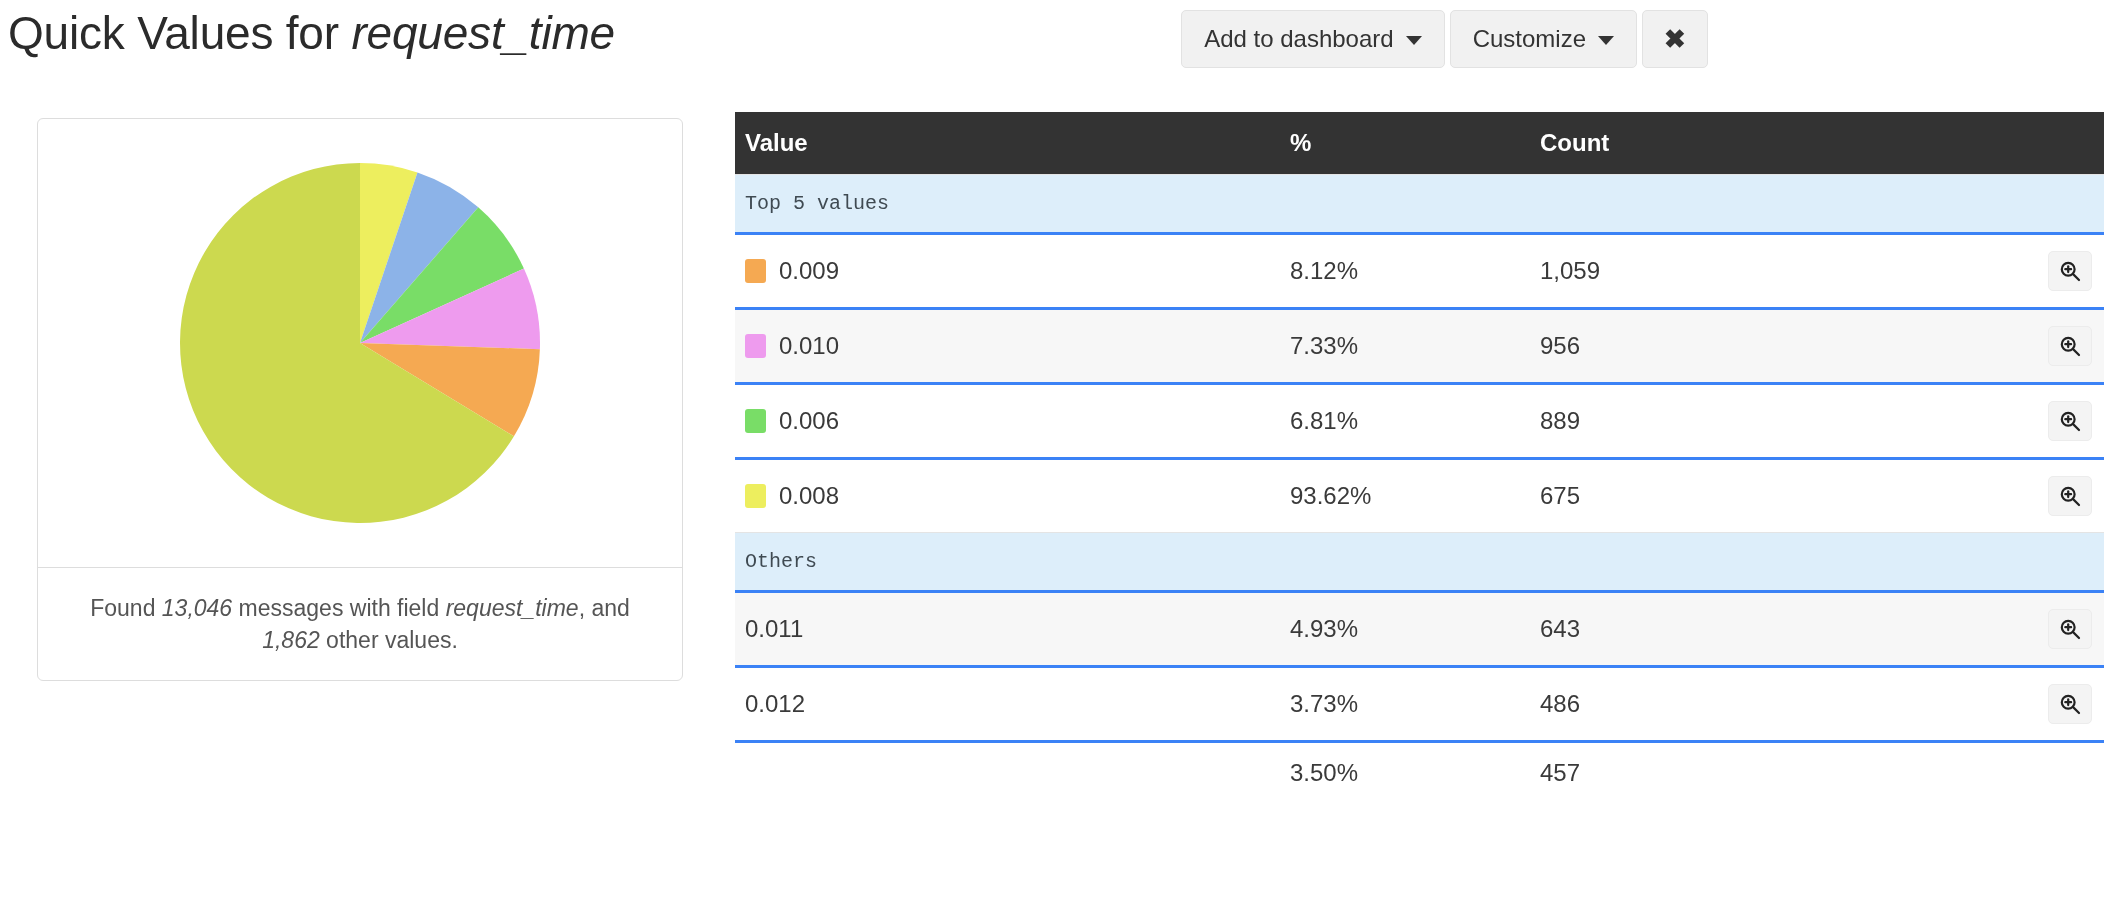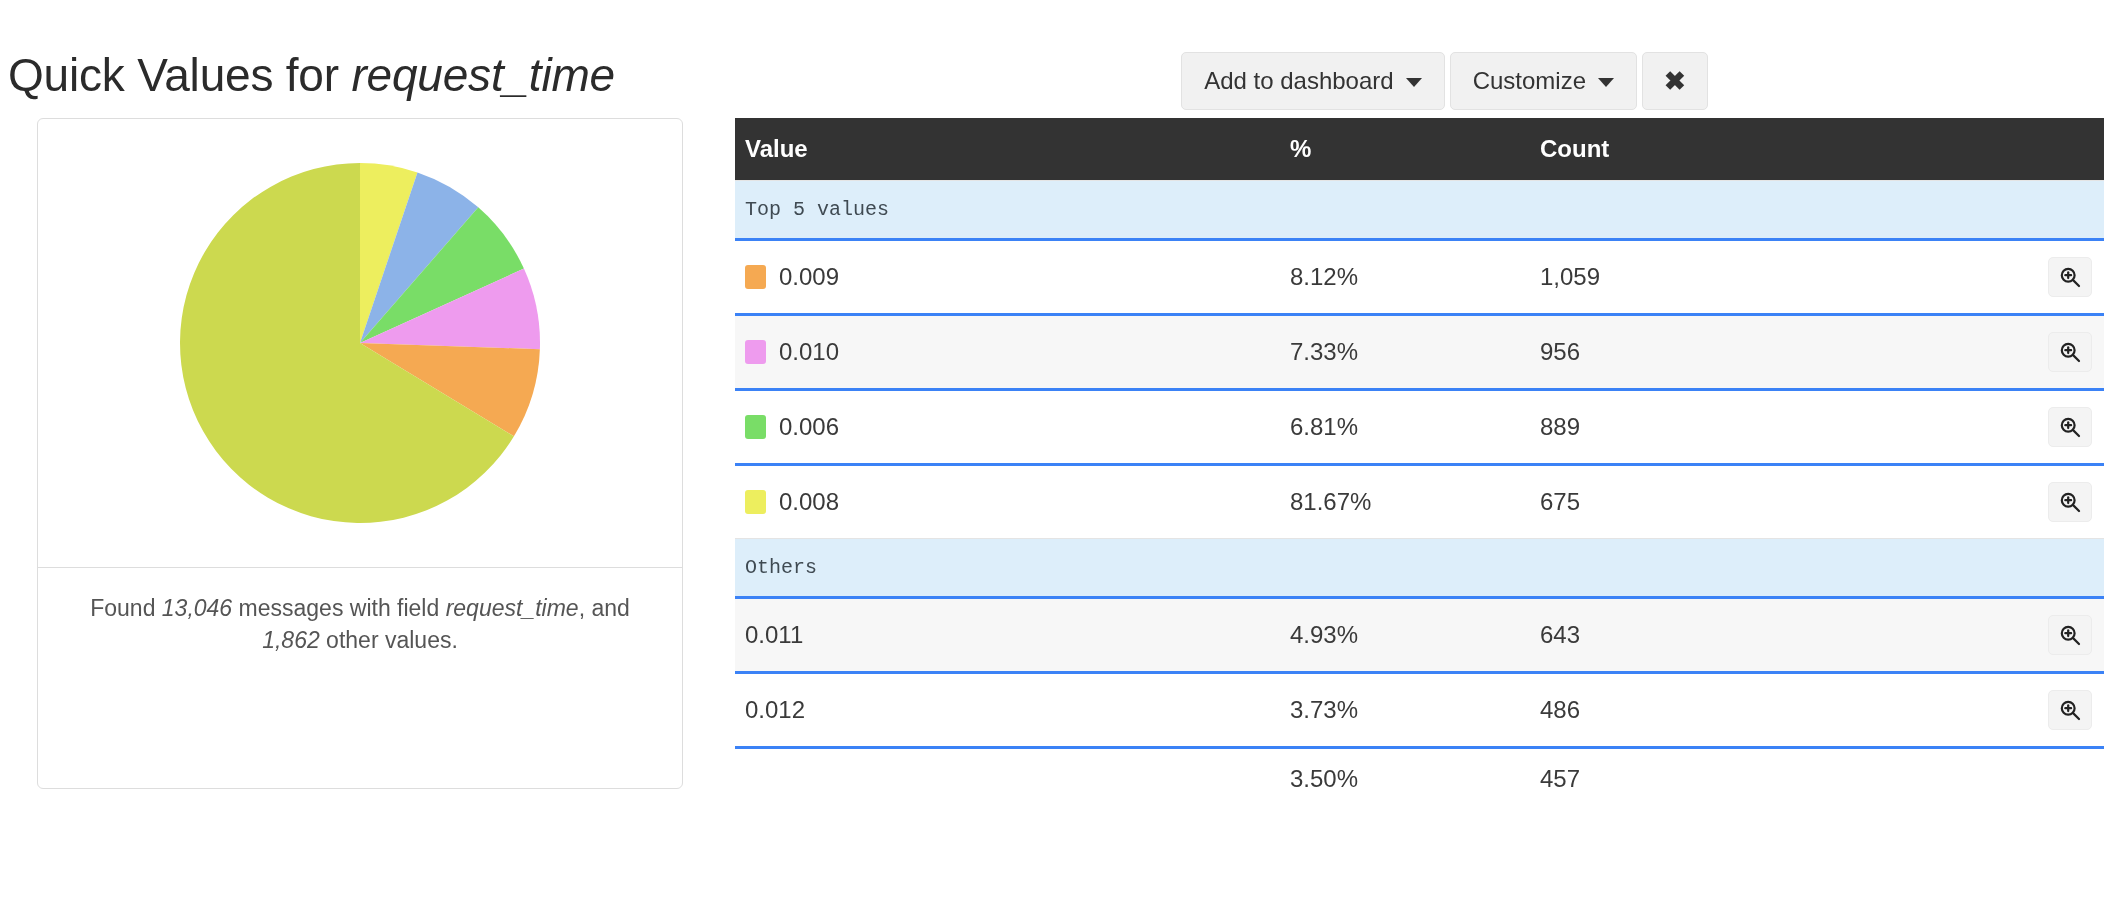--- a/index.html
+++ b/index.html
@@ -17,21 +17,20 @@
     overflow: hidden;
     background: #ffffff;
   }
 
   
   .header {
     position: absolute;
     top: 0; left: 0;
     width: 1716px;
     height: 86px;
-    margin-top: 42px;
   }
   .page-title {
     position: absolute;
     left: 8px;
     top: 6px;
     font-size: 46px;
     font-weight: 400;
     color: #2b2b2b;
     letter-spacing: -0.2px;
     white-space: nowrap;
@@ -78,21 +77,21 @@
     font-size: 26px;
     font-weight: bold;
   }
 
   
   .chart-panel {
     position: absolute;
     left: 37px;
     top: 118px;
     width: 646px;
-    height: 671px;
+    height: 563px;
     background: #ffffff;
     border: 1px solid #dddddd;
     border-radius: 6px;
     overflow: hidden;
   }
   .chart-area {
     position: relative;
     height: 448px;
     width: 100%;
   }
@@ -118,21 +117,21 @@
     font-size: 23px;
     line-height: 1.38;
     color: #555555;
   }
   .chart-caption em { font-style: italic; }
 
   
   .table-panel {
     position: absolute;
     left: 735px;
-    top: 118px;
+    top: 112px;
     width: 1369px;
     height: 770px;
     overflow: hidden;
   }
   table.qv {
     width: 100%;
     border-collapse: collapse;
     table-layout: fixed;
     font-size: 24px;
   }
@@ -311,21 +310,21 @@
                 </svg>
               </span></td>
           </tr>
           <tr>
             <td>
               <span class="value-cell">
                 <span class="swatch" style="background:#edee5e"></span>
                 <span>0.008</span>
               </span>
             </td>
-            <td>81.67%</td>
+            <td>93.62%</td>
             <td>675</td>
             <td class="action-cell"><span class="icon-btn">
                 <svg width="24" height="24" viewBox="0 0 24 24" fill="none" stroke="#222" stroke-width="2.2" stroke-linecap="round">
                   <circle cx="10.2" cy="10.2" r="6.4"></circle>
                   <line x1="10.2" y1="7.3" x2="10.2" y2="13.1"></line>
                   <line x1="7.3" y1="10.2" x2="13.1" y2="10.2"></line>
                   <line x1="15.1" y1="15.1" x2="21" y2="21"></line>
                 </svg>
               </span></td>
           </tr>

